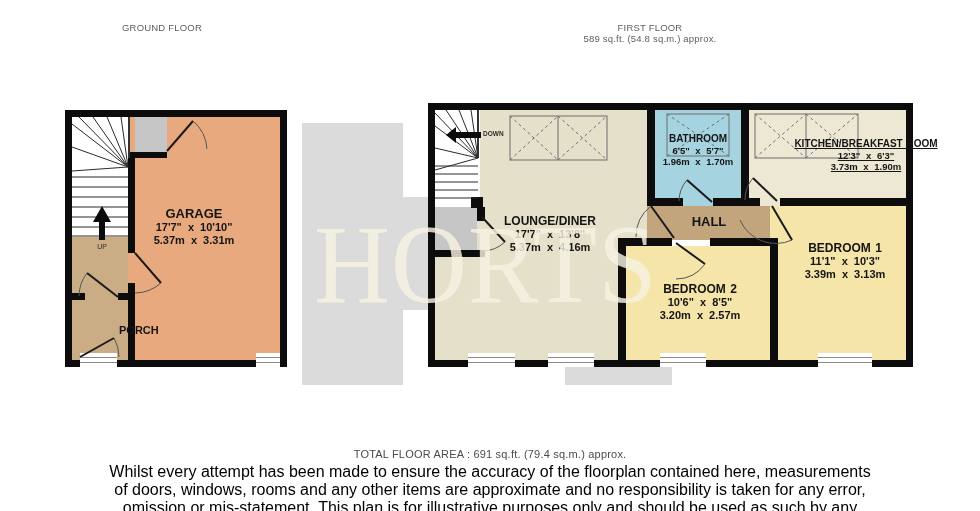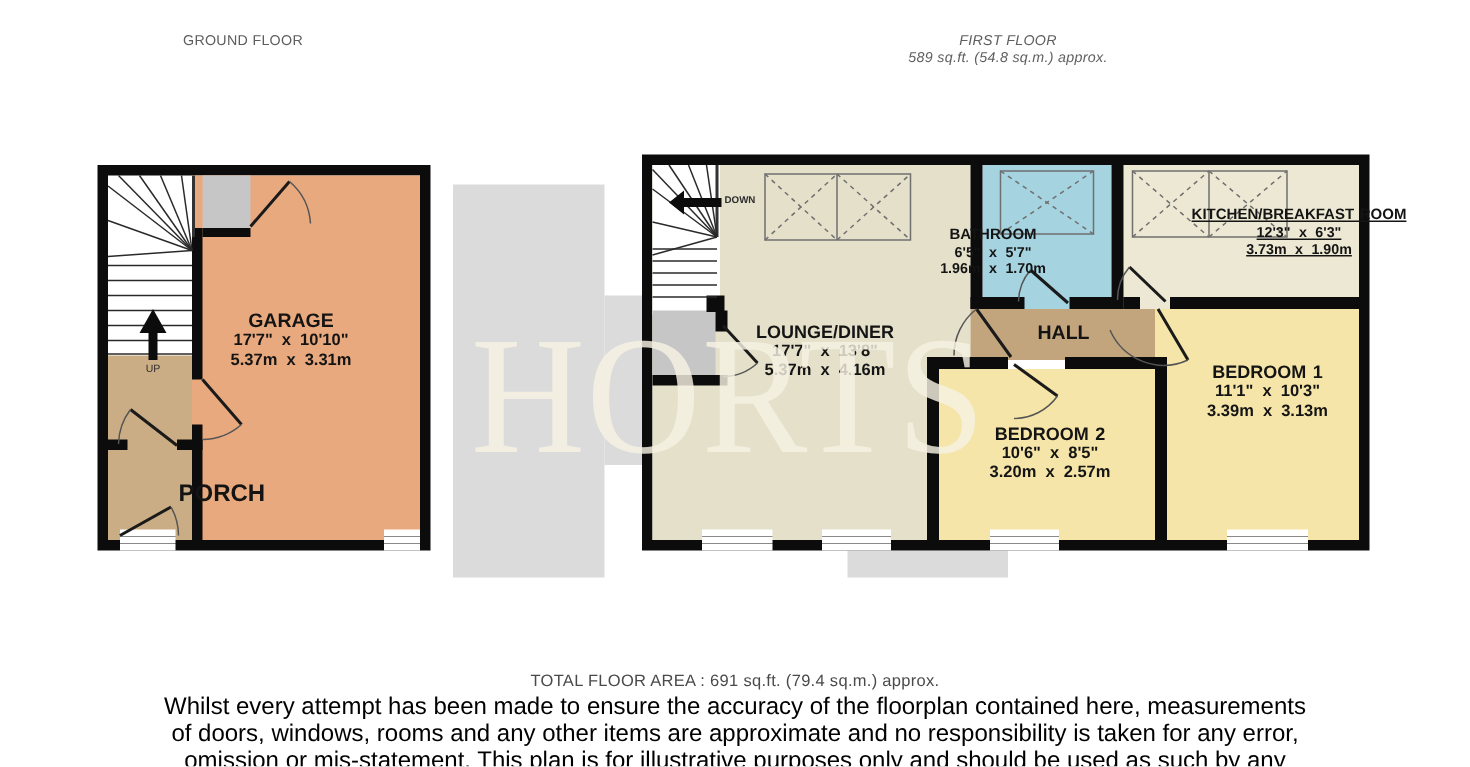--- a/index.html
+++ b/index.html
@@ -42,21 +42,21 @@
 
 <div id="canvas">
 
   <div class="wm-bar" style="left:302px;top:123px;width:101px;height:262px;"></div>
   <div class="wm-bar" style="left:565px;top:123px;width:107px;height:262px;"></div>
   <div class="wm-bar" style="left:403px;top:197px;width:162px;height:113px;"></div>
 
   <div class="hdr" style="left:62px;top:22px;width:200px;">
     <div>GROUND FLOOR</div>
   </div>
-  <div class="hdr" style="left:572px;top:22px;width:200px;font-style:italic;">
+  <div class="hdr" style="left:550px;top:22px;width:200px;">
     <div>FIRST FLOOR</div>
     <div>589 sq.ft. (54.8 sq.m.) approx.</div>
   </div>
 
   <div class="frame" style="left:65px;top:110px;width:222px;height:257px;"></div>
   <div class="fill c-garage" style="left:128px;top:117px;width:152px;height:243px;"></div>
   <div class="fill c-tan" style="left:72px;top:237px;width:56px;height:123px;"></div>
   <div class="graybox" style="left:135px;top:117px;width:32px;height:35px;"></div>
   <div class="wall" style="left:135px;top:152px;width:32px;height:6px;"></div>
   <div class="wall" style="left:128px;top:152px;width:7px;height:101px;"></div>
@@ -191,30 +191,30 @@
       </g>
     </g>
   </svg>
 
   <div class="room-label" style="left:135px;top:206px;width:118px;">
     <div class="big-nm">GARAGE</div>
     <div class="dm">17'7" x 10'10"</div>
     <div class="dm">5.37m x 3.31m</div>
   </div>
   <div class="room-label" style="left:72px;top:323px;width:56px;">
-    <div class="nm" style="font-size:16px;padding-left:47px;">PORCH</div>
+    <div class="nm" style="font-size:11px;padding-left:47px;">PORCH</div>
   </div>
   <div class="tiny" style="left:88px;top:243px;width:28px;text-align:center;font-size:7px;">UP</div>
 
   <div class="room-label" style="left:460px;top:214px;width:180px;">
     <div class="nm">LOUNGE/DINER</div>
     <div class="dm">17'7" x 13'8"</div>
     <div class="dm">5.37m x 4.16m</div>
   </div>
-  <div class="room-label small" style="left:614px;top:133px;width:96px;margin-top:18px;">
+  <div class="room-label small" style="left:650px;top:133px;width:96px;">
     <div class="nm">BATHROOM</div>
     <div class="dm">6'5" x 5'7"</div>
     <div class="dm">1.96m x 1.70m</div>
   </div>
   <div class="room-label small" style="left:783px;top:138px;width:166px;text-decoration:underline;">
     <div class="nm">KITCHEN/BREAKFAST ROOM</div>
     <div class="dm">12'3" x 6'3"</div>
     <div class="dm">3.73m x 1.90m</div>
   </div>
   <div class="room-label" style="left:676px;top:215px;width:66px;">

